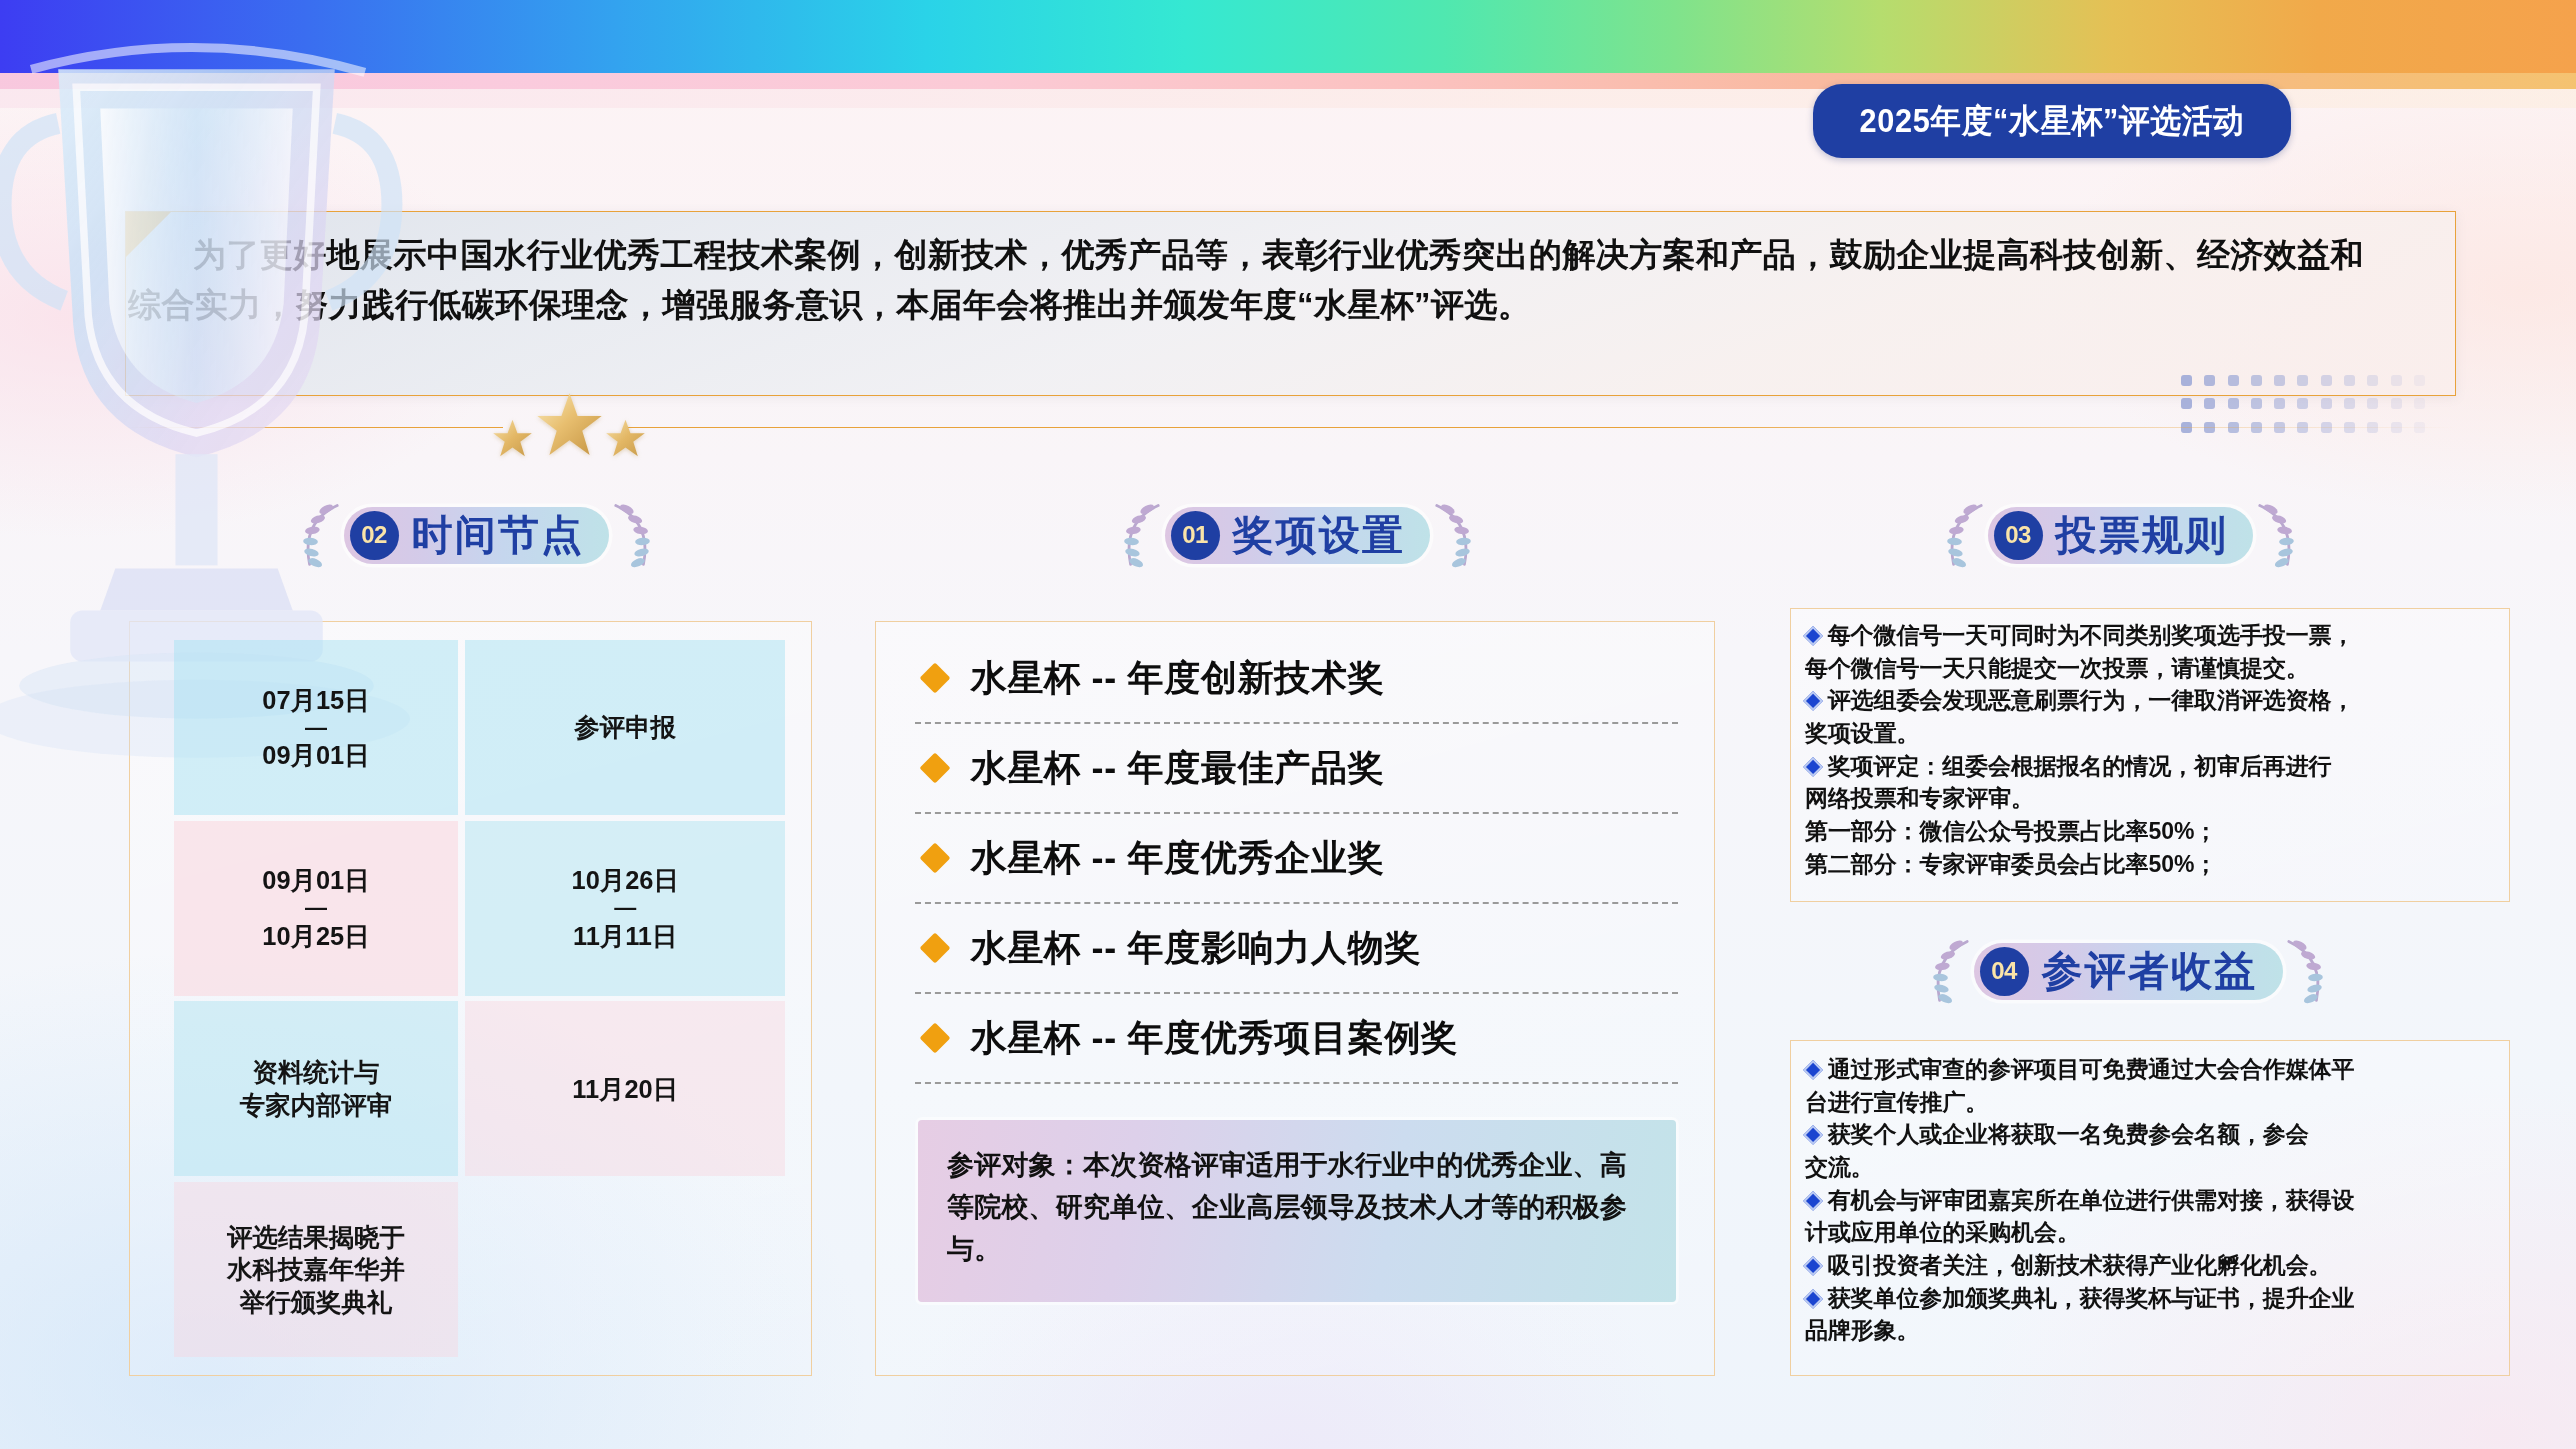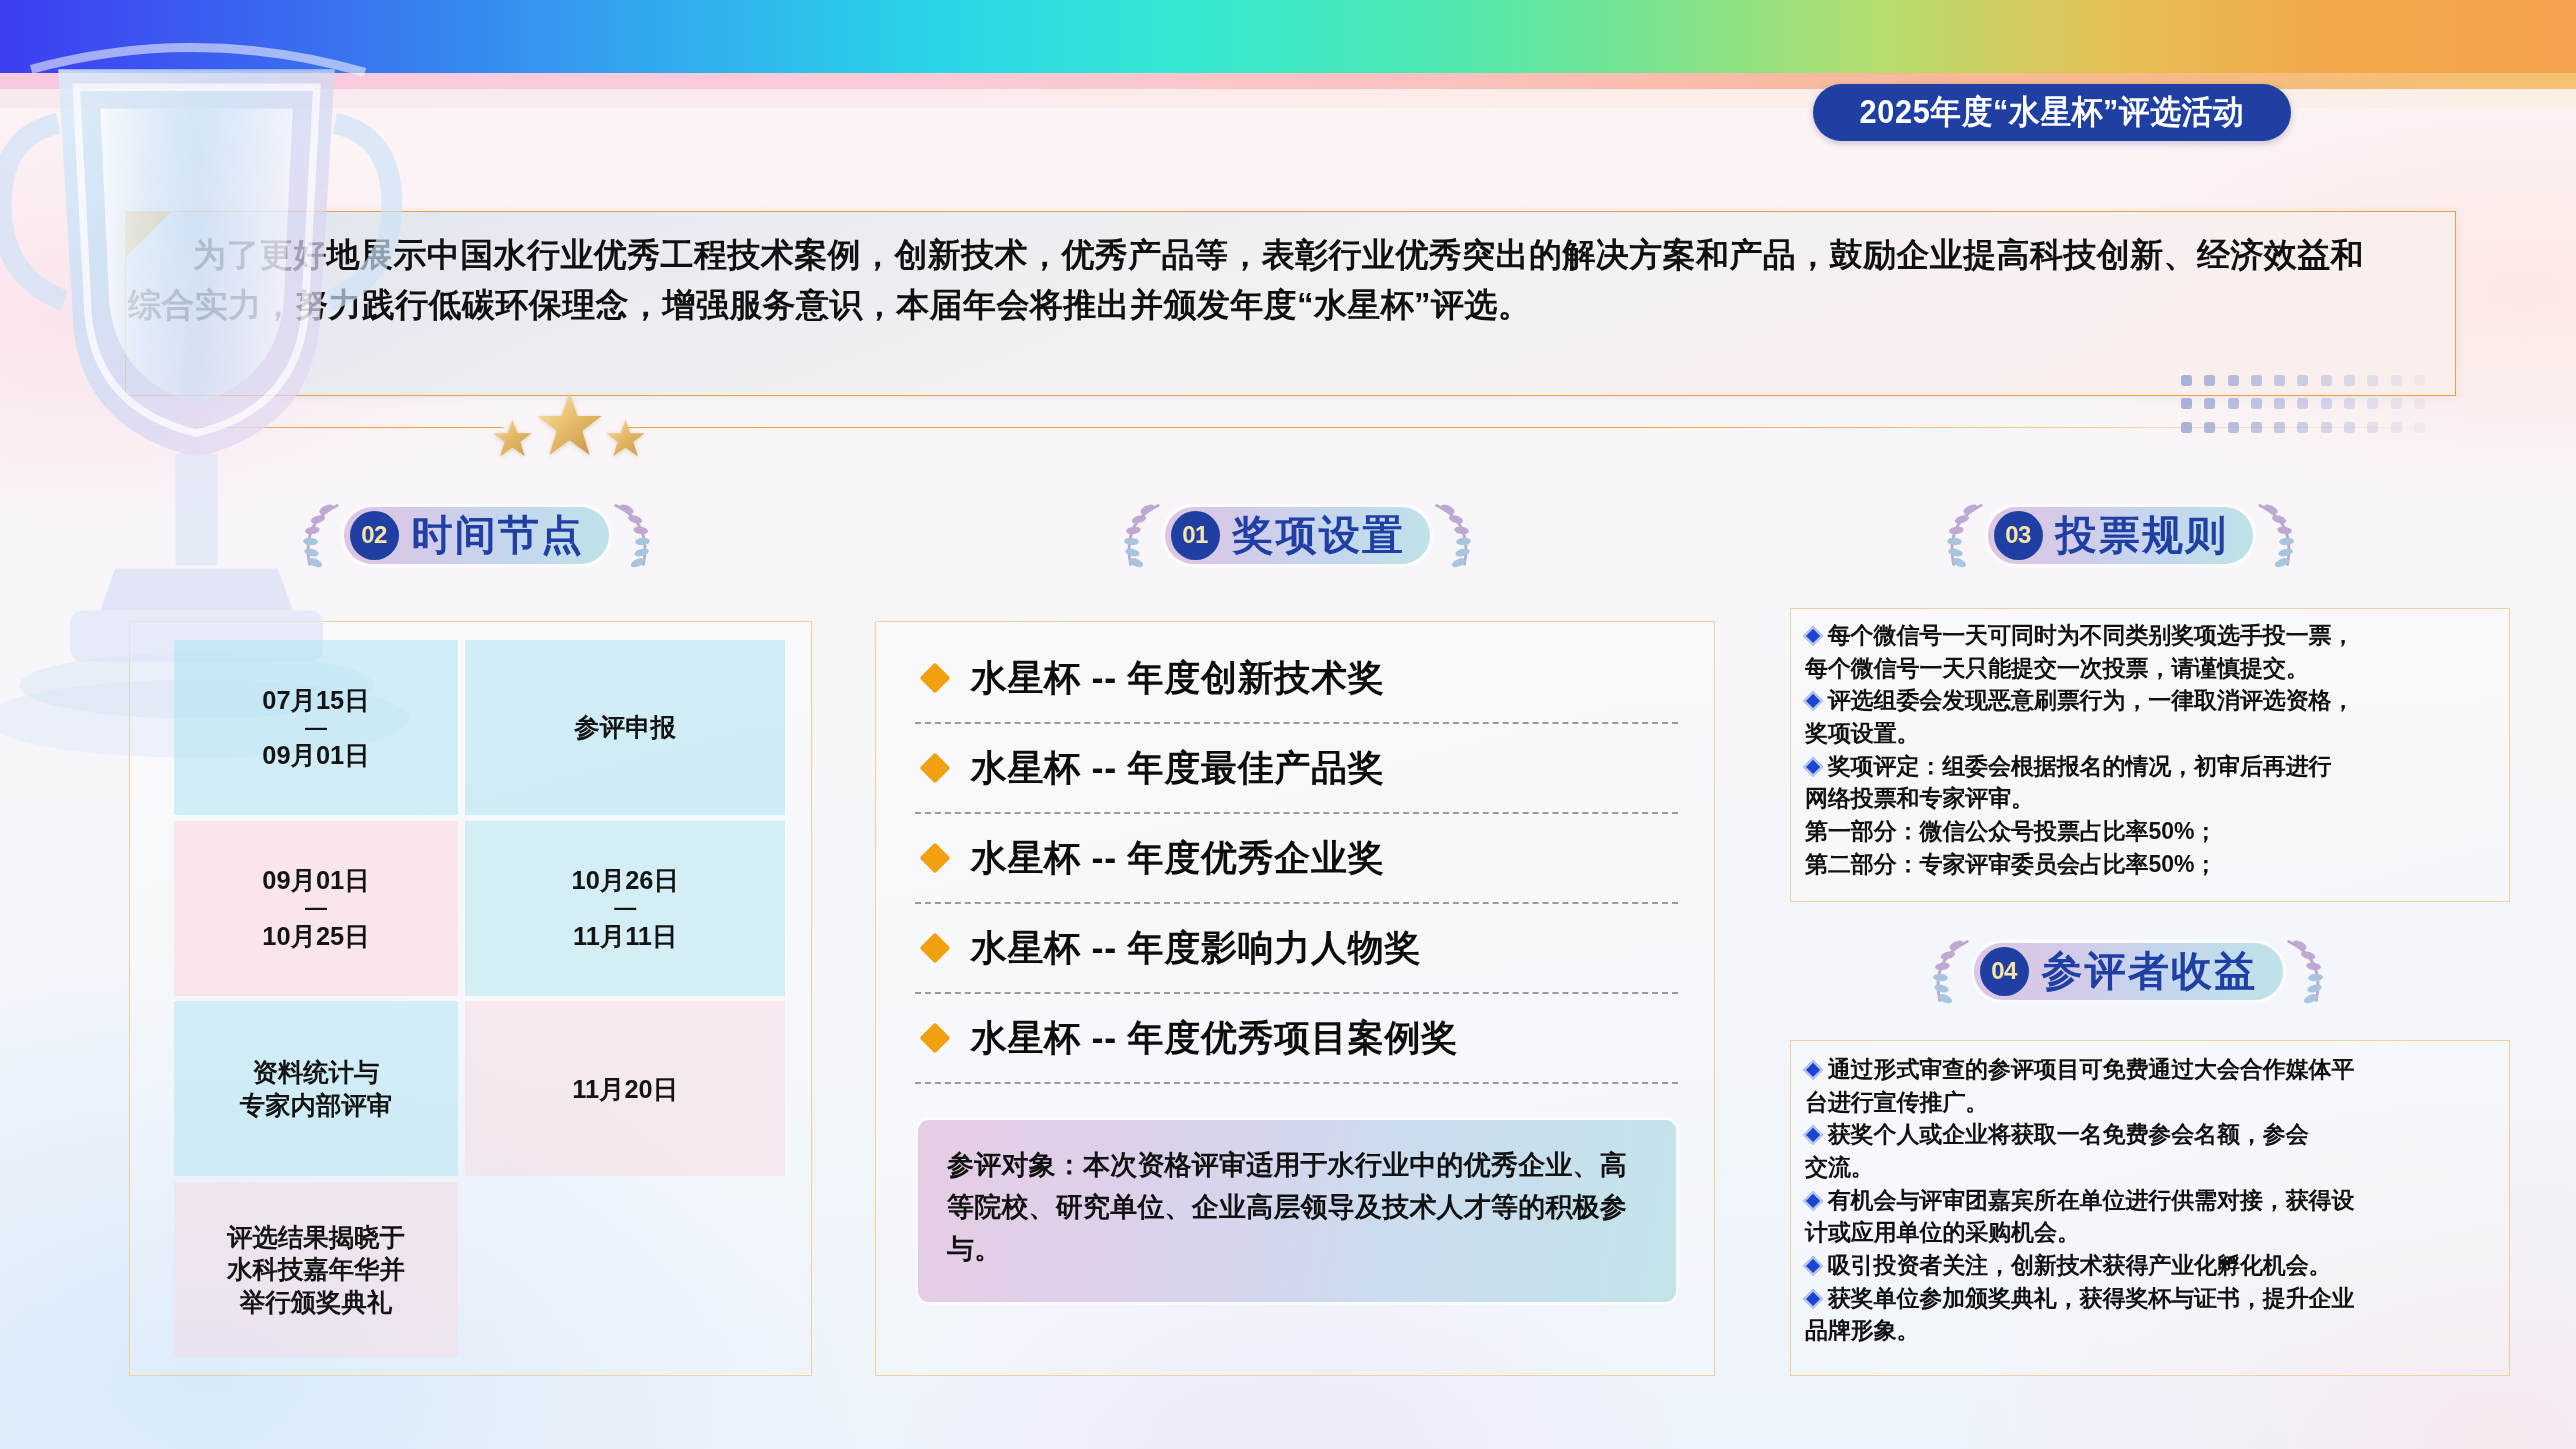--- a/index.html
+++ b/index.html
@@ -41,21 +41,21 @@
   .topbar3 {
     position: absolute; left: 0; top: 89px; width: 2576px; height: 19px;
     background: linear-gradient(90deg,
       rgba(250,230,238,.85) 0%, rgba(251,232,236,.8) 30%,
       rgba(252,235,230,.75) 60%, rgba(252,238,225,.7) 100%);
   }
 
   
   .title-pill {
     position: absolute; left: 1813px; top: 84px;
-    height: 57px; padding: 0 32px;
+    height: 74px; padding: 0 32px;
     display: flex; align-items: center; justify-content: center;
     background: #1f3fa3;
     border-radius: 29px;
     box-shadow: 0 2.2px 7.3px rgba(20,40,110,.25);
   }
   .title-pill span {
     color: #ffffff;
     font-size: 33px;
     font-weight: 700;
     letter-spacing: 0.7px;
@@ -228,21 +228,21 @@
     font-size: 36px;
     font-weight: 700;
     color: #0d0d0d;
     letter-spacing: 0.7px;
     white-space: nowrap;
   }
 
   .criteria-box {
     position: absolute; left: 918px; top: 1120px;
     width: 758px; height: 182px;
-    border-radius: 11px;
+    border-radius: 4px;
     background: linear-gradient(100deg, #e6cde4 0%, #ddd0ea 28%, #ccdcef 62%, #c3e3e9 100%);
     box-shadow: 0 0 0 2.9px rgba(255,255,255,.5);
     padding: 25px 29px;
   }
   .criteria-text {
     font-size: 27px; font-weight: 700;
     line-height: 1.55; color: #111;
     letter-spacing: 0.2px;
   }
 

